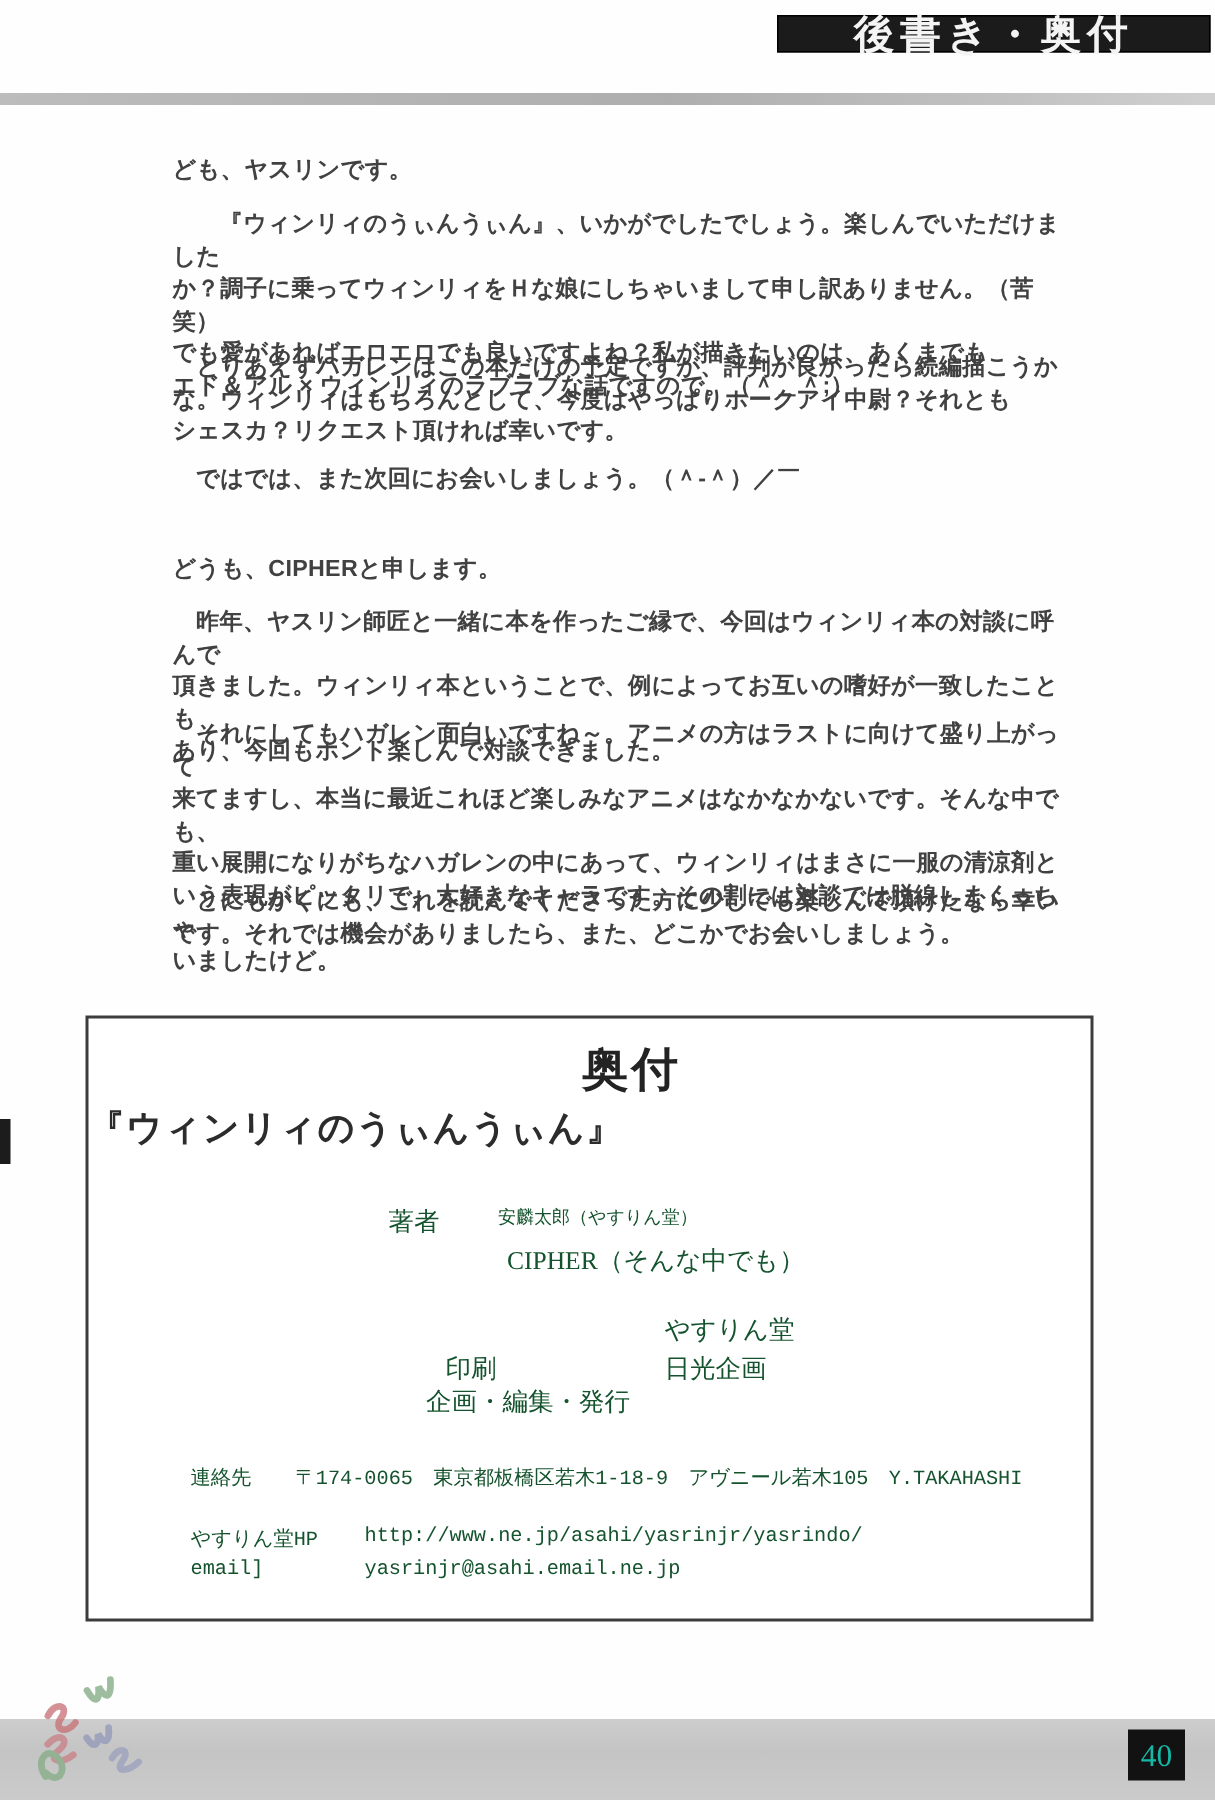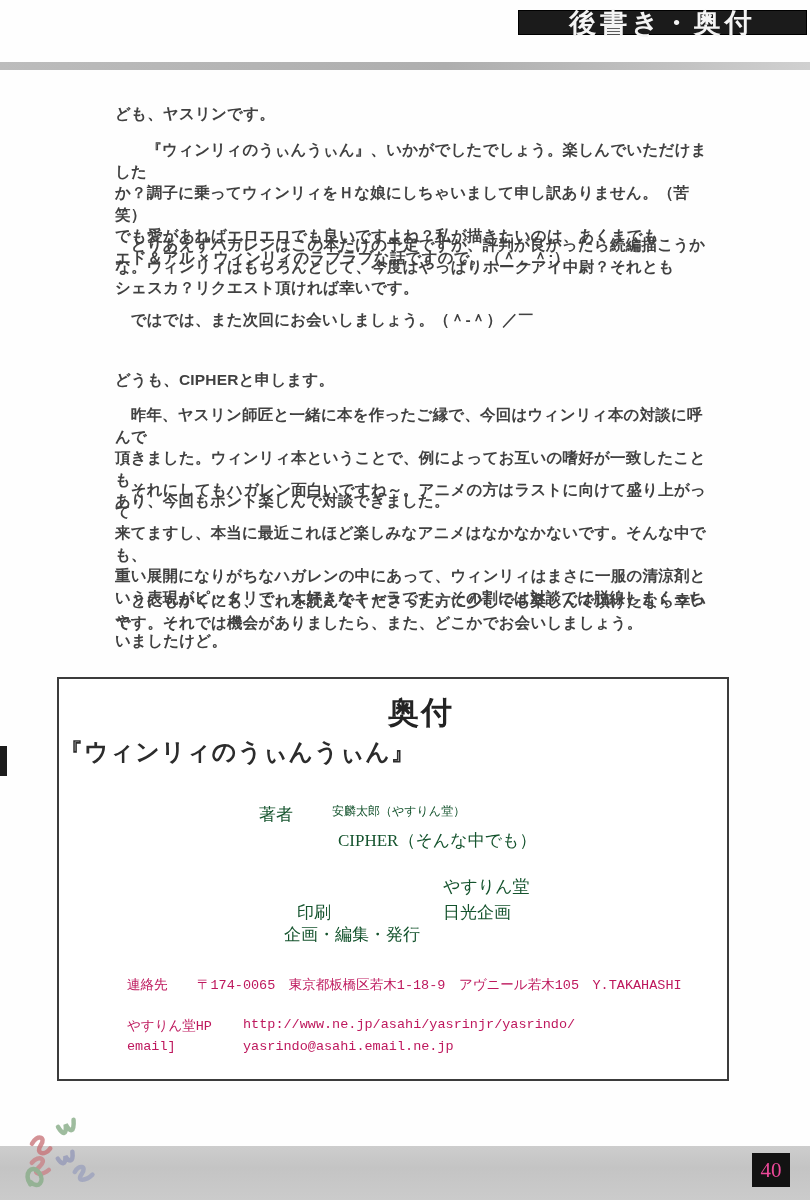--- a/index.html
+++ b/index.html
@@ -49,36 +49,36 @@
   .c-serif{font-family:"Liberation Serif","DejaVu Serif",serif;color:#14532d;}
   .c-author-label{position:absolute;top:124px;left:200px;font-size:17px;}
   .c-author-1{position:absolute;top:124px;left:273px;font-size:12px;}
   .c-author-2{position:absolute;top:150px;left:279px;font-size:17px;}
   .c-staff-label-1{position:absolute;top:196px;left:225px;font-size:17px;margin-top:48px;}
   .c-staff-value-1{position:absolute;top:196px;left:384px;font-size:17px;}
   .c-staff-label-2{position:absolute;top:222px;left:238px;font-size:17px;}
   .c-staff-value-2{position:absolute;top:222px;left:384px;font-size:17px;}
   .c-mono{
     font-family:"Liberation Mono","DejaVu Sans Mono",monospace;
-    font-size:13.5px;color:#be185d;white-space:nowrap;
+    font-size:13.5px;color:#14532d;white-space:nowrap;
   }
   .row-contact-label{position:absolute;top:297px;left:68px;}
   .row-contact-value{position:absolute;top:297px;left:138px;}
   .row-hp-label{position:absolute;top:338px;left:68px;}
   .row-hp-value{position:absolute;top:338px;left:184px;}
   .row-email-label{position:absolute;top:360px;left:68px;}
   .row-email-value{position:absolute;top:360px;left:184px;}
   
   .footer-band{
     position:absolute;left:0;top:1146px;width:810px;height:54px;
     background:linear-gradient(to bottom,#cdcdcd,#c4c4c4 40%,#cbcbcb);
   }
   .page-num-box{
     position:absolute;left:752px;top:1153px;width:38px;height:34px;
-    background:#121212;color:#ec4899;
+    background:#121212;color:#14b8a6;
     display:flex;align-items:center;justify-content:center;
     font-family:"Liberation Serif","DejaVu Serif",serif;font-size:21px;
   }
   .scan-mark{
     position:absolute;left:0;top:746px;width:7px;height:30px;background:#1c1c1c;
   }
   .scribble{position:absolute;left:10px;top:1116px;}
 </style>
 </head>
 <body>
@@ -122,21 +122,21 @@
   <div class="c-serif c-staff-label-1">企画・編集・発行</div>
   <div class="c-serif c-staff-value-1">やすりん堂</div>
   <div class="c-serif c-staff-label-2">印刷</div>
   <div class="c-serif c-staff-value-2">日光企画</div>
 
   <div class="c-mono row-contact-label">連絡先</div>
   <div class="c-mono row-contact-value">〒174-0065　東京都板橋区若木1-18-9　アヴニール若木105　Y.TAKAHASHI</div>
   <div class="c-mono row-hp-label">やすりん堂HP</div>
   <div class="c-mono row-hp-value">http://www.ne.jp/asahi/yasrinjr/yasrindo/</div>
   <div class="c-mono row-email-label">email]</div>
-  <div class="c-mono row-email-value">yasrindo@asahi.email.ne.jp</div>
+  <div class="c-mono row-email-value">yasrinjr@asahi.email.ne.jp</div>
 </div>
 
 <div class="footer-band"></div>
 
 <svg class="scribble" width="112" height="84" viewBox="0 0 112 84">
   <g transform="rotate(-18 56 42)" fill="none" stroke-linecap="round" stroke-width="4.5" opacity="0.75">
     <path d="M28 18 c8 -8 16 -2 8 4 c-8 6 0 12 8 6" stroke="#c76f74"></path>
     <path d="M22 36 c10 -6 16 2 6 6 c-10 4 -2 10 8 6" stroke="#c97f84"></path>
     <path d="M58 10 c2 10 6 10 8 0 c2 10 6 10 9 -2" stroke="#7fa77f"></path>
     <path d="M14 56 c-4 -12 8 -20 12 -8 c3 9 -6 16 -11 6" stroke="#84ab84"></path>

